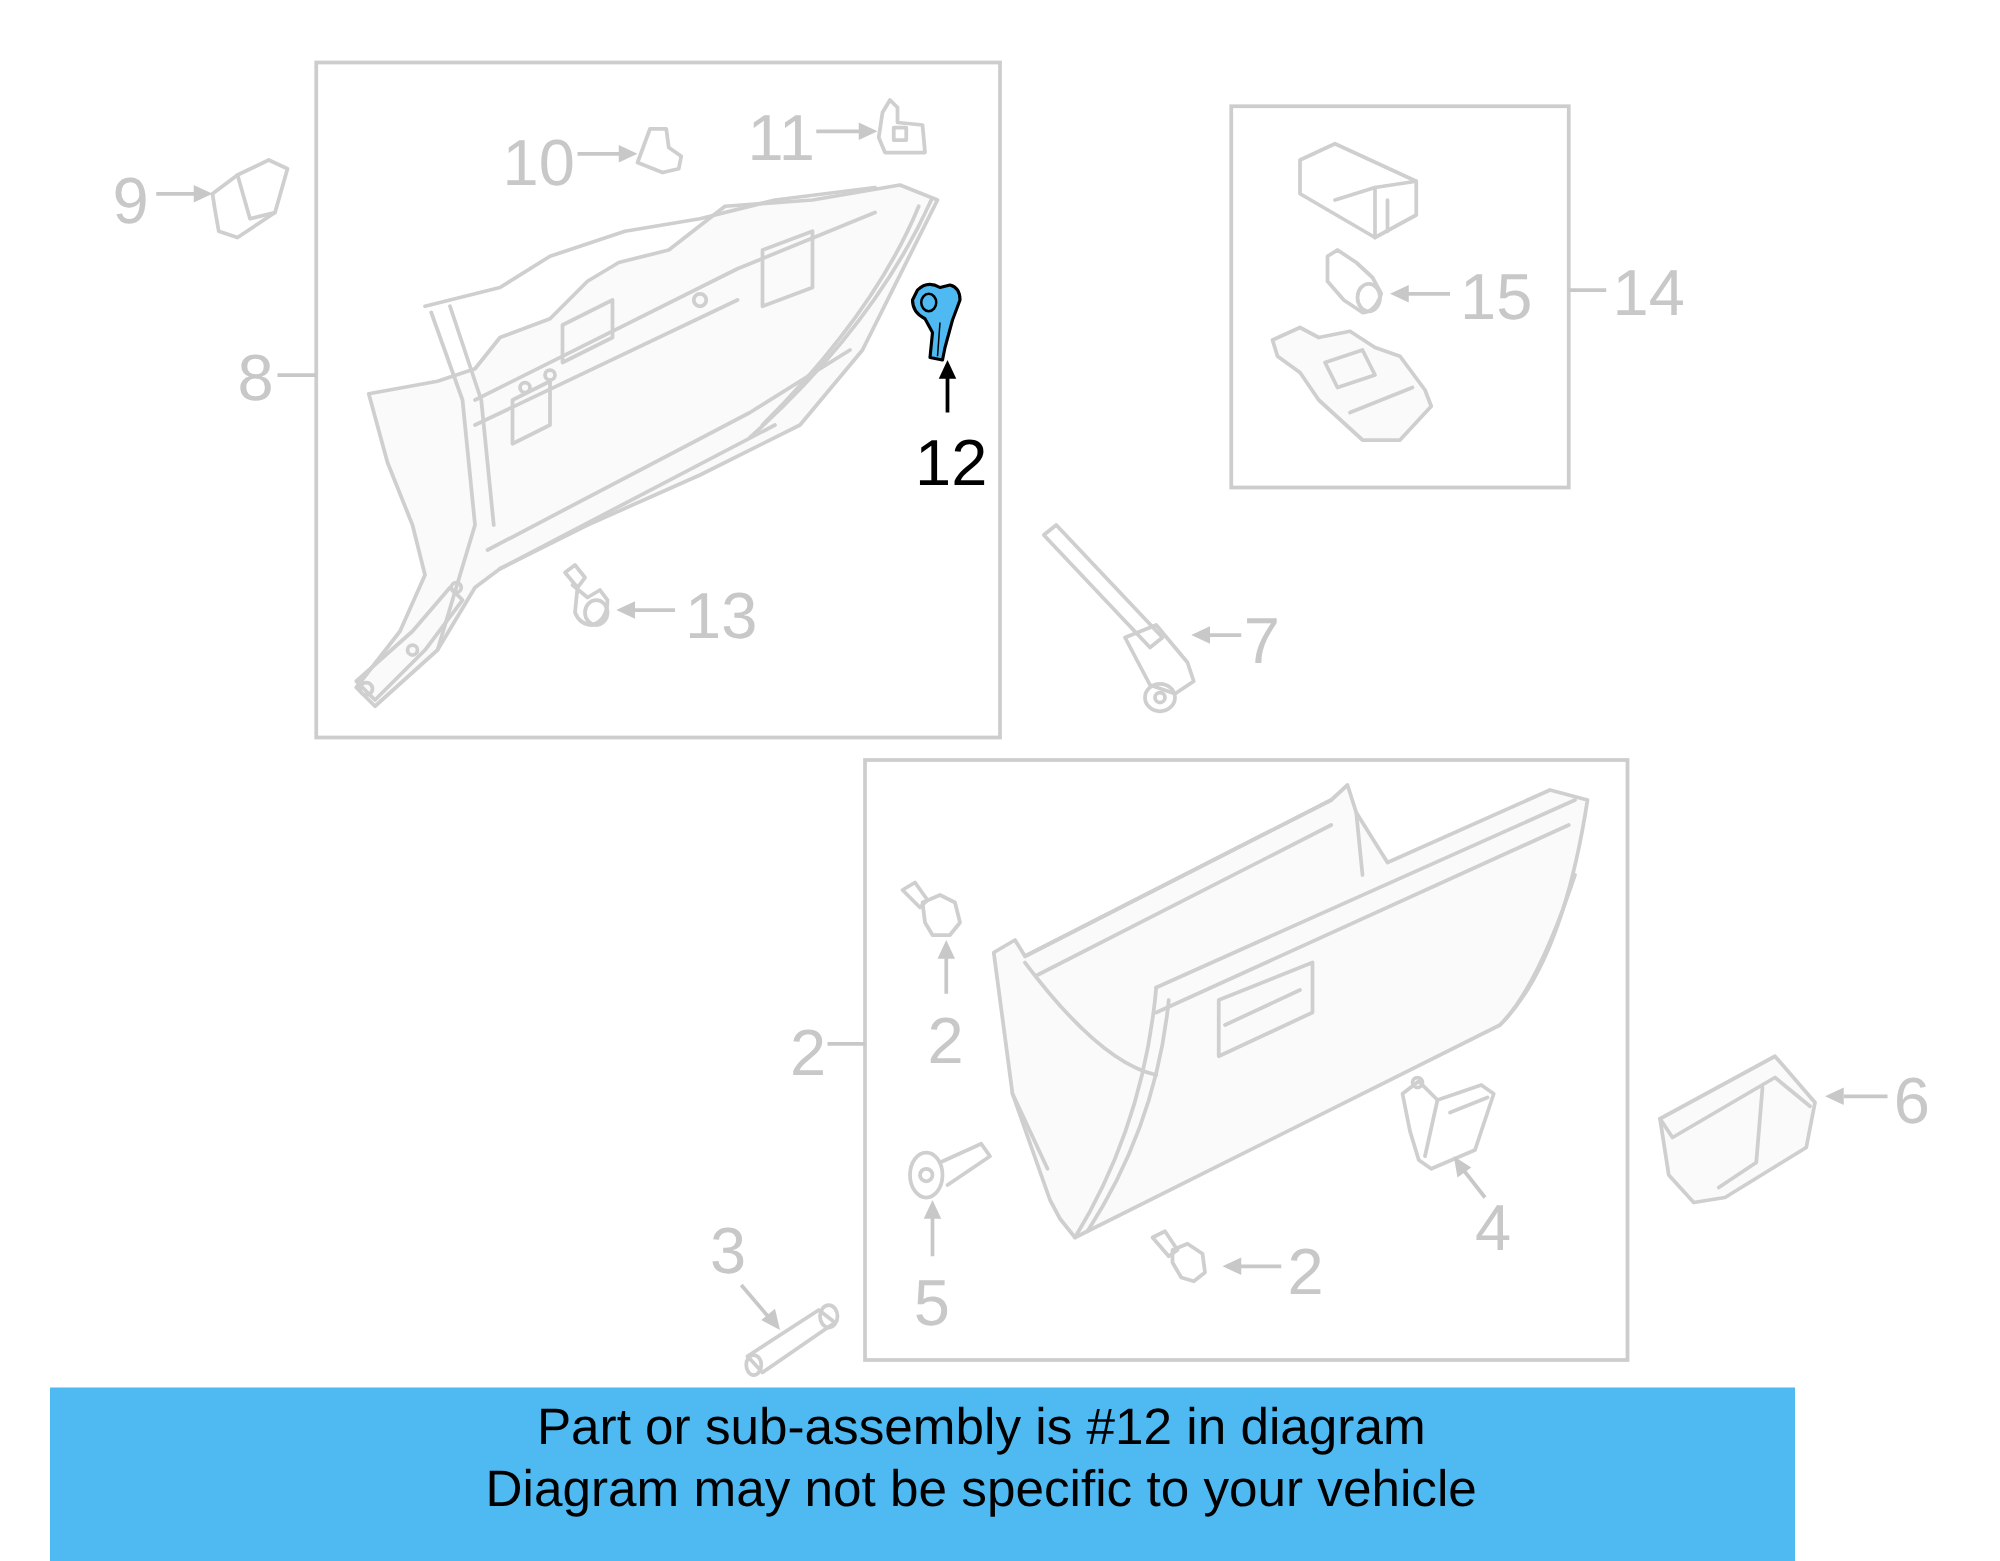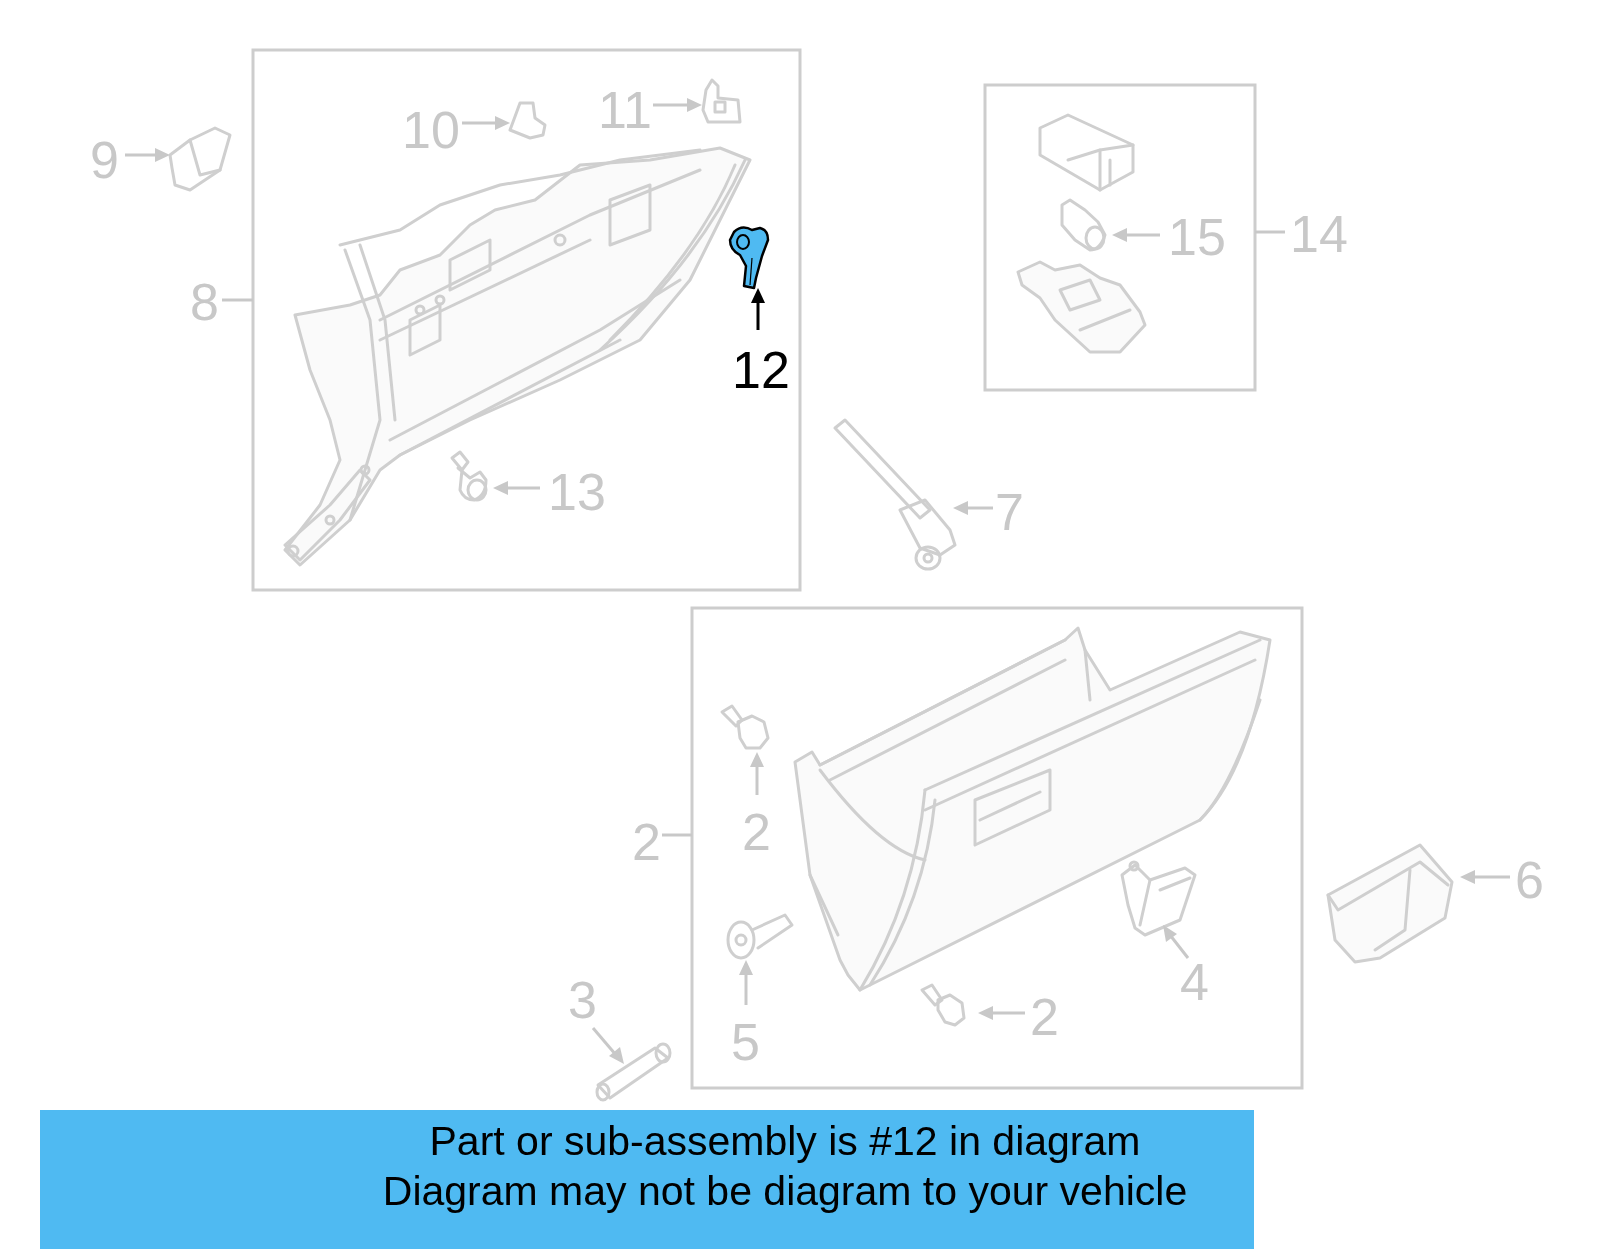--- a/index.html
+++ b/index.html
@@ -5,21 +5,21 @@
   html, body { margin: 0; padding: 0; background: #ffffff; }
   body { width: 1600px; height: 1249px; position: relative; overflow: hidden; font-family: "Liberation Sans", sans-serif; }
   #diagram { position: absolute; left: 0; top: 0; width: 1600px; height: 1249px; }
   .lbl { font-family: "Liberation Sans", sans-serif; font-size: 52px; fill: #c8c8c8; }
   .lbl-hi { font-family: "Liberation Sans", sans-serif; font-size: 52px; fill: #000000; }
   .part { fill: none; stroke: #cfcfcf; stroke-width: 3; stroke-linejoin: round; stroke-linecap: round; }
   .part-fill { fill: #fafafa; stroke: #cfcfcf; stroke-width: 3; stroke-linejoin: round; }
   .box { fill: none; stroke: #cdcdcd; stroke-width: 3; }
   .lead { stroke: #c8c8c8; stroke-width: 3; fill: none; }
   .arrowhead { fill: #c8c8c8; }
-  .banner { position: absolute; left: 40px; top: 1110px; width: 1214px; height: 139px; background: #4fbaf2; }
+  .banner { position: absolute; left: 40px; top: 1110px; width: 1396px; height: 139px; background: #4fbaf2; }
   .banner-line { position: absolute; left: 0; width: 1490px; text-align: center; font-size: 41px; color: #000; font-family: "Liberation Sans", sans-serif; }
 </style>
 </head>
 <body>
 
 <svg id="diagram" viewBox="0 0 1600 1249" xmlns="http://www.w3.org/2000/svg">
 
   <rect class="box" x="253" y="50" width="547" height="540"></rect>
   <line class="lead" x1="222" y1="300" x2="253" y2="300"></line>
   <text class="lbl" x="190" y="320">8</text>
@@ -191,14 +191,14 @@
     <ellipse class="part" cx="663" cy="1053" rx="7" ry="9"></ellipse>
     <ellipse class="part" cx="603" cy="1092" rx="6" ry="8"></ellipse>
   </g>
   <line class="lead" x1="593" y1="1028" x2="616" y2="1055"></line>
   <polygon class="arrowhead" points="624,1064 620,1047 609,1056"></polygon>
   <text class="lbl" x="568" y="1018">3</text>
 </svg>
 
 <div class="banner">
   <div class="banner-line" style="top:8px;">Part or sub-assembly is #12 in diagram</div>
-  <div class="banner-line" style="top:58px;">Diagram may not be diagram to your vehicle</div>
+  <div class="banner-line" style="top:58px;">Diagram may not be specific to your vehicle</div>
 </div>
 
 </body></html>

